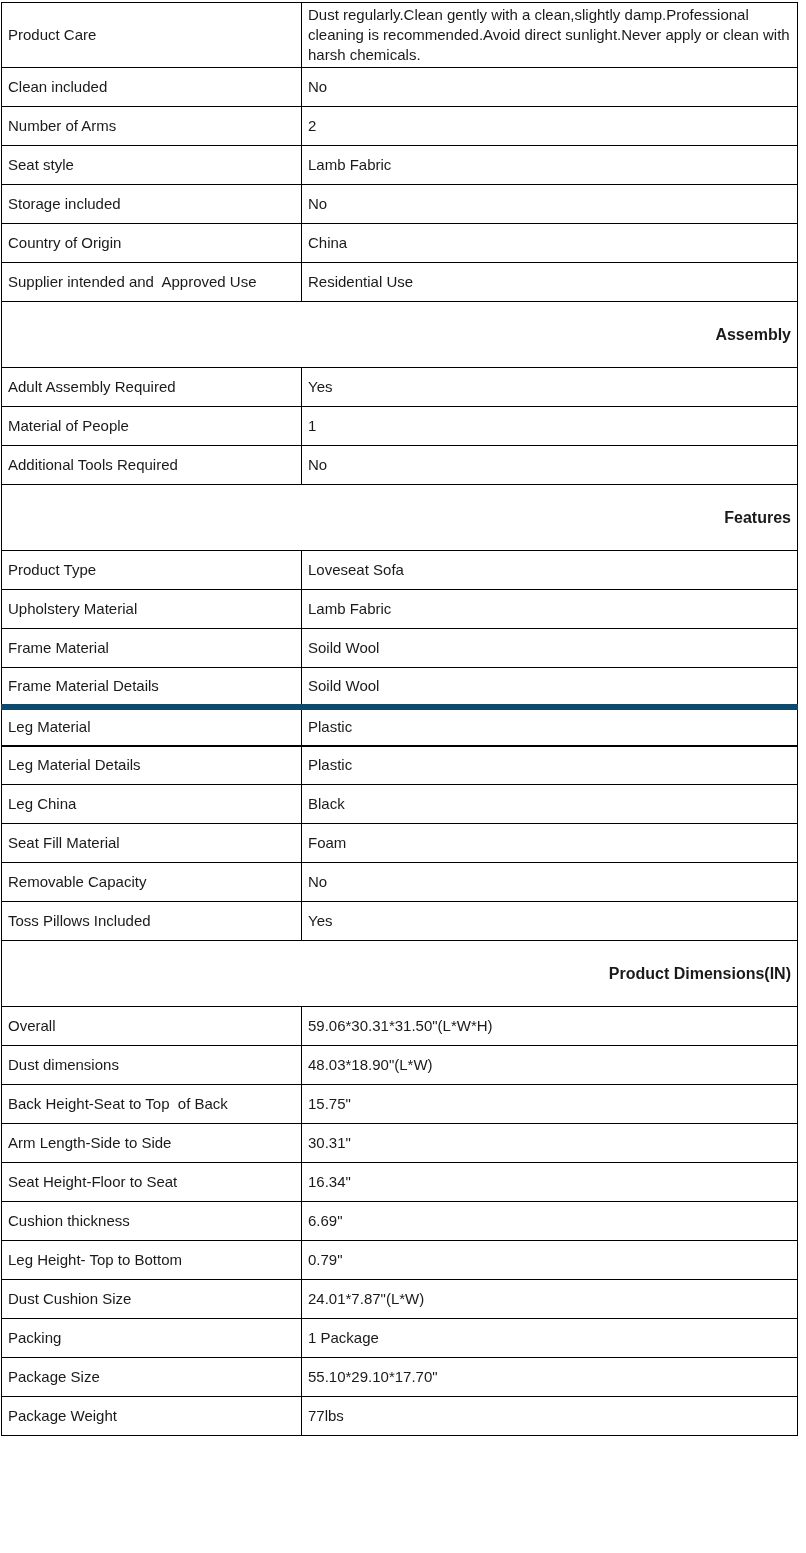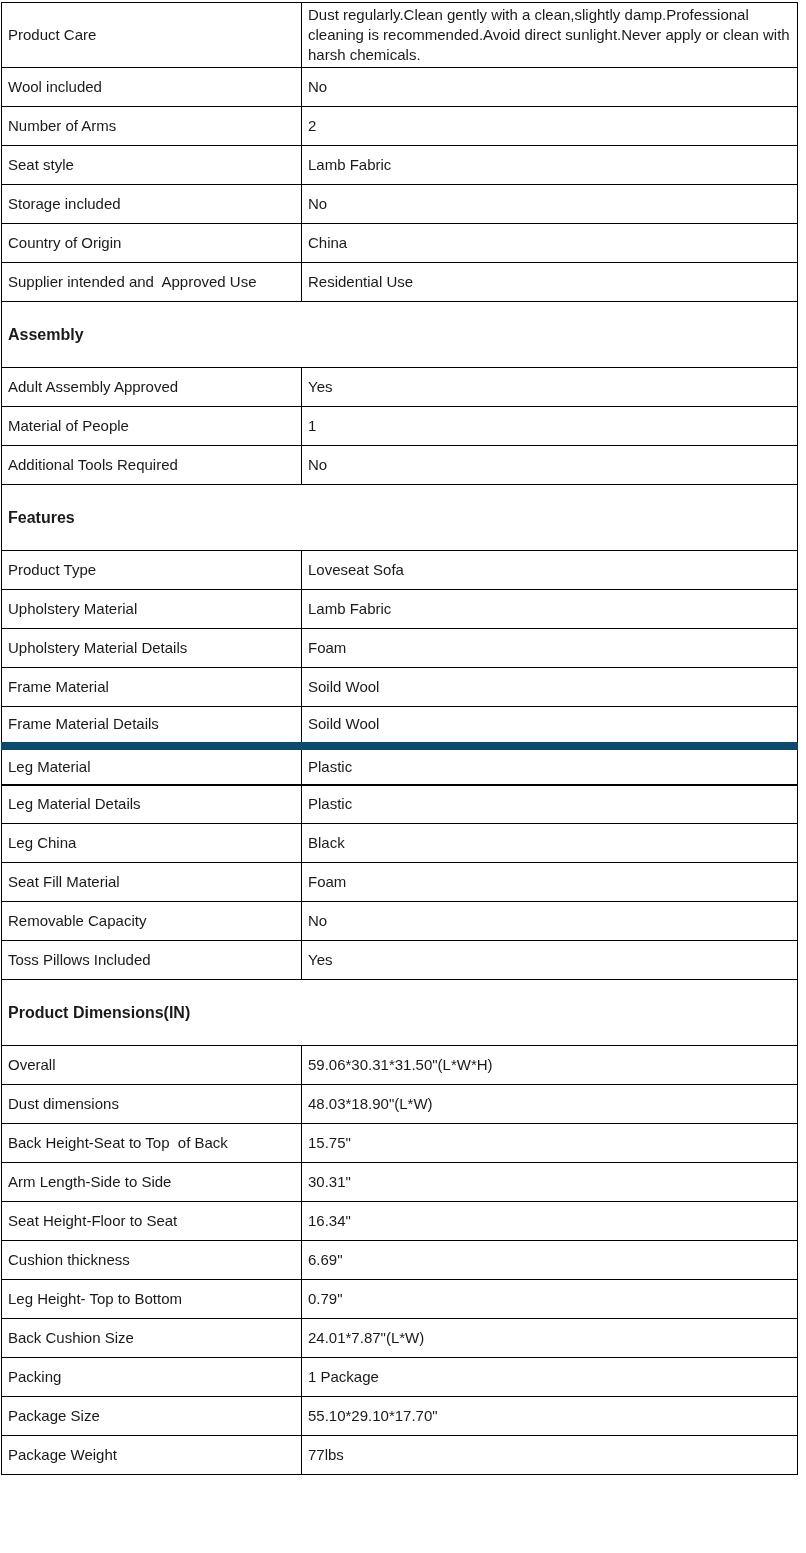--- a/index.html
+++ b/index.html
@@ -31,42 +31,43 @@
     height: 39px;
     overflow: hidden;
     word-wrap: break-word;
   }
   td.label { white-space: pre-wrap; }
   tr.first-row td { height: 62px; }
   tr.section-row td {
     height: 66px;
     font-weight: bold;
     font-size: 16px;
+    text-align: right;
   }
   tr.thick td {
-    border-top: 8px solid #0c4a6e;
+    border-top: 6px solid #0c4a6e;
     border-bottom: 2px solid #000000;
   }
 </style>
 </head>
 <body>
 
 <div class="spec-wrap">
   <table class="spec">
     <colgroup>
       <col class="c-label">
       <col class="c-value">
     </colgroup>
     <tbody id="spec-body">
         <tr class="first-row">
           <td class="label">Product Care</td>
           <td class="value">Dust regularly.Clean gently with a clean,slightly damp.Professional cleaning is recommended.Avoid direct sunlight.Never apply or clean with harsh chemicals.</td>
         </tr>
         <tr>
-          <td class="label">Wool included</td>
+          <td class="label">Clean included</td>
           <td class="value">No</td>
         </tr>
         <tr>
           <td class="label">Number of Arms</td>
           <td class="value">2</td>
         </tr>
         <tr>
           <td class="label">Seat style</td>
           <td class="value">Lamb Fabric</td>
         </tr>
@@ -79,45 +80,41 @@
           <td class="value">China</td>
         </tr>
         <tr>
           <td class="label">Supplier intended and  Approved Use</td>
           <td class="value">Residential Use</td>
         </tr>
         <tr class="section-row">
           <td colspan="2">Assembly</td>
         </tr>
         <tr>
-          <td class="label">Adult Assembly Approved</td>
+          <td class="label">Adult Assembly Required</td>
           <td class="value">Yes</td>
         </tr>
         <tr>
           <td class="label">Material of People</td>
           <td class="value">1</td>
         </tr>
         <tr>
           <td class="label">Additional Tools Required</td>
           <td class="value">No</td>
         </tr>
         <tr class="section-row">
           <td colspan="2">Features</td>
         </tr>
         <tr>
           <td class="label">Product Type</td>
           <td class="value">Loveseat Sofa</td>
         </tr>
         <tr>
           <td class="label">Upholstery Material</td>
           <td class="value">Lamb Fabric</td>
-        </tr>
-        <tr>
-          <td class="label">Upholstery Material Details</td>
-          <td class="value">Foam</td>
         </tr>
         <tr>
           <td class="label">Frame Material</td>
           <td class="value">Soild Wool</td>
         </tr>
         <tr>
           <td class="label">Frame Material Details</td>
           <td class="value">Soild Wool</td>
         </tr>
         <tr class="thick">
@@ -169,21 +166,21 @@
         </tr>
         <tr>
           <td class="label">Cushion thickness</td>
           <td class="value">6.69"</td>
         </tr>
         <tr>
           <td class="label">Leg Height- Top to Bottom</td>
           <td class="value">0.79"</td>
         </tr>
         <tr>
-          <td class="label">Back Cushion Size</td>
+          <td class="label">Dust Cushion Size</td>
           <td class="value">24.01*7.87"(L*W)</td>
         </tr>
         <tr>
           <td class="label">Packing</td>
           <td class="value">1 Package</td>
         </tr>
         <tr>
           <td class="label">Package Size</td>
           <td class="value">55.10*29.10*17.70"</td>
         </tr>

